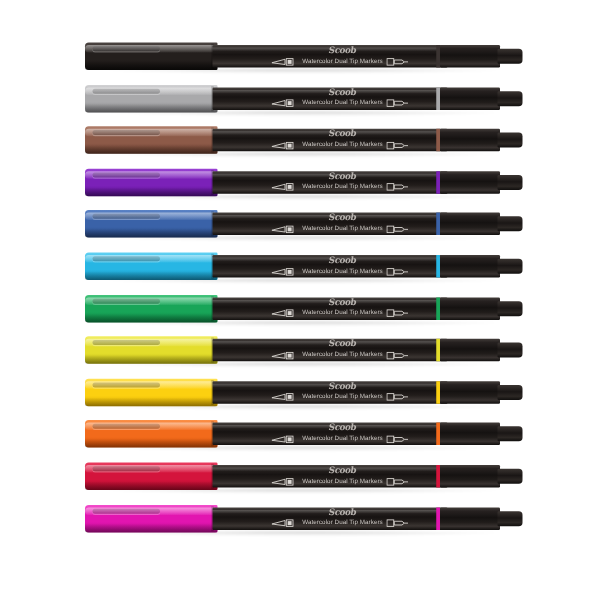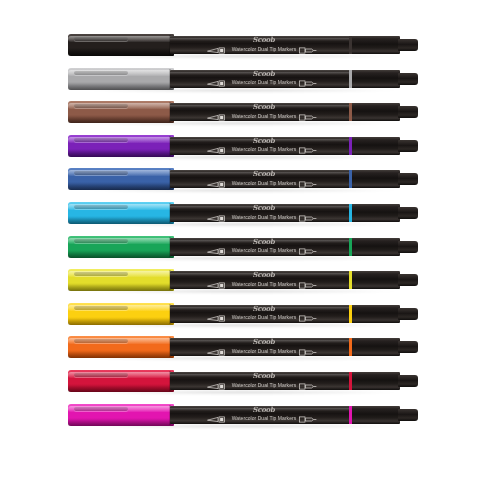--- a/index.html
+++ b/index.html
@@ -119,21 +119,21 @@
     top: 6px;
     width: 20px;
     height: 12px;
     background: linear-gradient(to bottom, #3a3431, #1a1615 45%, #2c2724 75%, #100e0d);
     border-radius: 1px 3px 3px 1px;
   }
 
   
   .print {
     position: absolute;
-    left: 170px;
+    left: 180px;
     top: 3px;
     width: 188px;
     height: 18px;
     pointer-events: none;
   }
   .logo {
     position: absolute;
     left: 0;
     right: 0;
     top: 0px;

